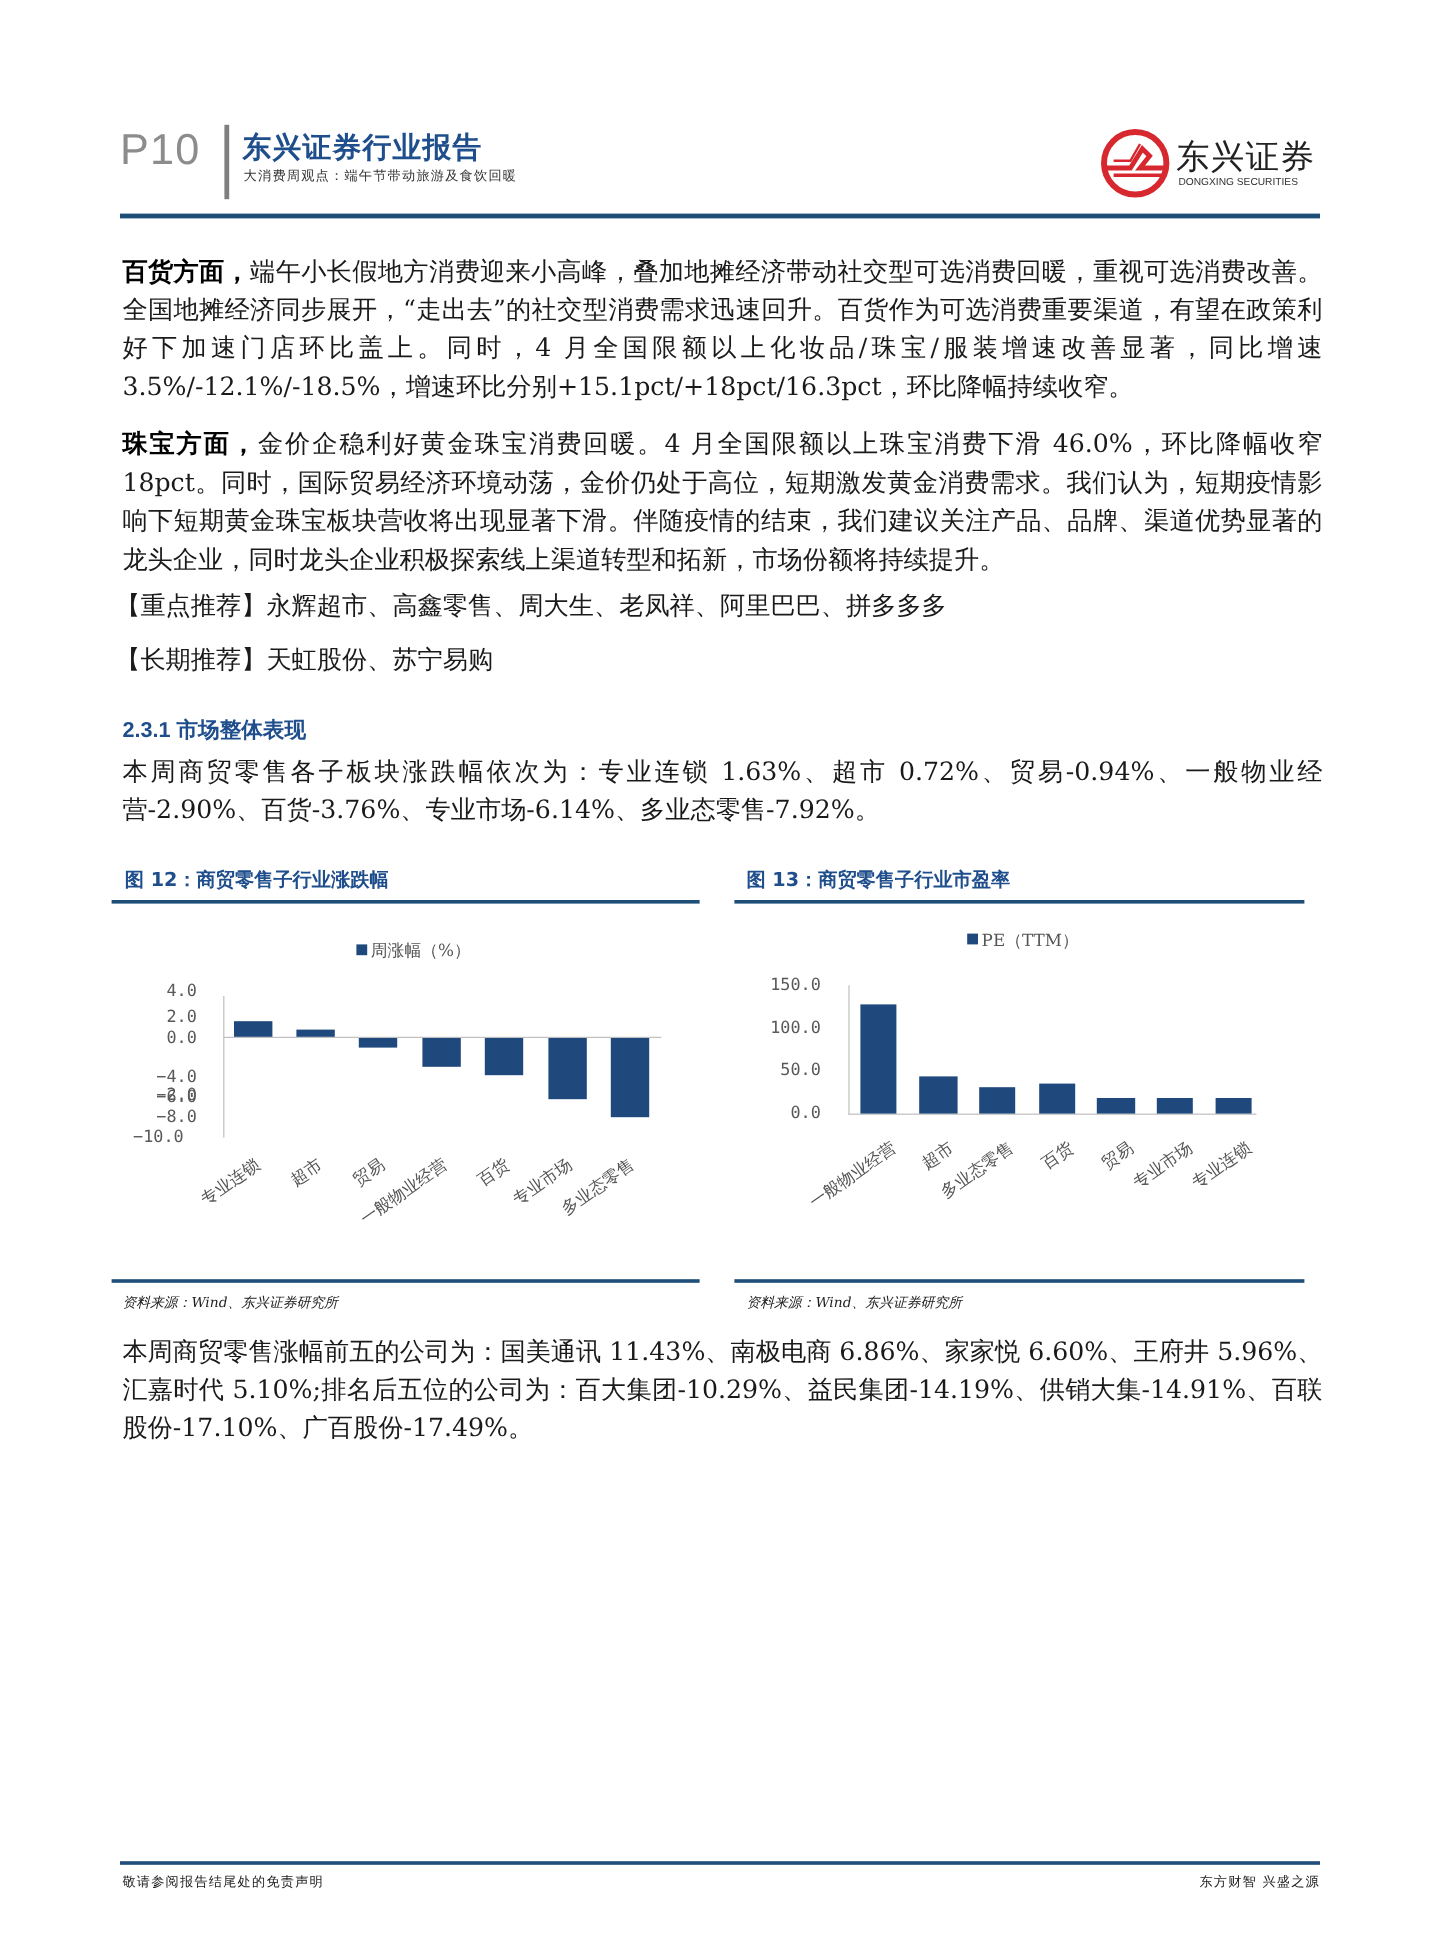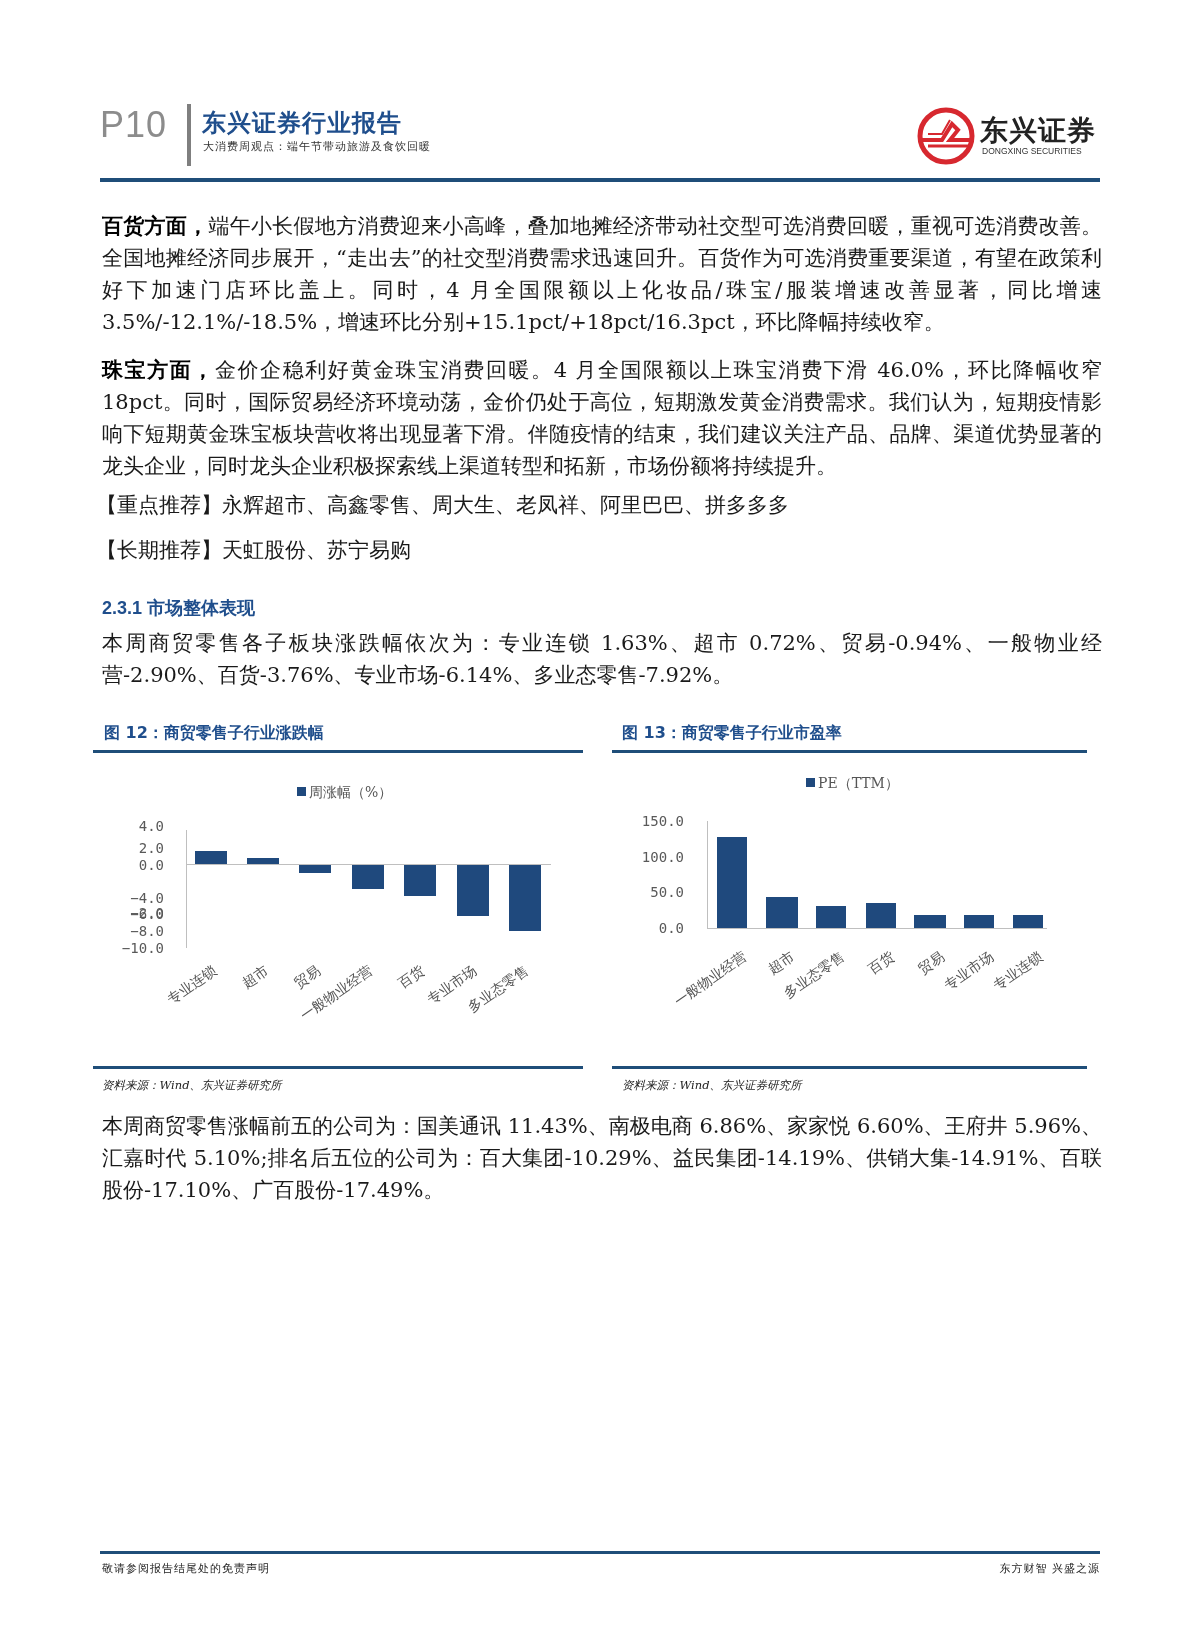--- a/index.html
+++ b/index.html
@@ -9,21 +9,21 @@
   .abs { position: absolute; }
 
   
   .page-num { left: 100px; top: 104px; font-family: "Liberation Sans", sans-serif; font-size: 36px; color: #8c8c8c; letter-spacing: 1px; }
   .hdr-bar { left: 187px; top: 104px; width: 4px; height: 62px; background: #7f7f7f; }
   .hdr-title { left: 202px; top: 107px; font-family: "DejaVu Sans", sans-serif; font-weight: bold; font-size: 24px; color: #1f4e8c; letter-spacing: 1px; }
   .hdr-sub { left: 203px; top: 139px; font-size: 11px; color: #333; letter-spacing: 1px; }
   .hdr-rule { left: 100px; top: 178px; width: 1000px; height: 4px; background: #1f4e79; }
 
   .logo { left: 916px; top: 106px; width: 60px; height: 60px; }
-  .logo-cn { left: 980px; top: 112px; font-family: "DejaVu Sans", sans-serif; font-weight: bold; font-size: 28px; color: #222; letter-spacing: 1px; }
+  .logo-cn { left: 980px; top: 112px; font-family: "DejaVu Sans", sans-serif; font-weight: normal; font-size: 28px; color: #222; letter-spacing: 1px; }
   .logo-en { left: 982px; top: 146px; font-family: "Liberation Sans", sans-serif; font-weight: normal; font-size: 8.5px; color: #333; letter-spacing: 0px; }
 
   
   .para { left: 102px; width: 1000px; font-size: 21px; line-height: 32px; color: #1a1a1a; text-align: justify; }
   .para b { font-weight: bold; color: #000; }
   .section-h { left: 102px; top: 596px; font-family: Liberation Sans, sans-serif; font-weight: bold; font-size: 18px; color: #1f4e8c; }
 
   
   .fig-title { font-family: "DejaVu Sans", sans-serif; font-weight: bold; font-size: 16px; color: #1f4e8c; }
   .fig-rule { height: 3px; background: #1f4e79; }
@@ -83,21 +83,21 @@
   <span class="sw"></span><span>周涨幅（%）</span>
 </div>
 
 <div class="abs tick" style="left:100px; top:819px;">4.0</div>
 <div class="abs tick" style="left:100px; top:841px;">2.0</div>
 <div class="abs tick" style="left:100px; top:858px;">0.0</div>
 <div class="abs tick" style="left:100px; top:906px;">−2.0</div>
 <div class="abs tick" style="left:100px; top:891px;">−4.0</div>
 <div class="abs tick" style="left:100px; top:907px;">−6.0</div>
 <div class="abs tick" style="left:100px; top:924px;">−8.0</div>
-<div class="abs tick" style="left:100px; top:941px;">−10.0</div>
+<div class="abs tick" style="left:100px; top:941px;text-align:center;">−10.0</div>
 
 <div class="abs axis-line" style="left:186px; top:830px; width:1px; height:118px;"></div>
 <div class="abs axis-line" style="left:186px; top:864px; width:365px; height:1px;"></div>
 
 <div class="abs bar" style="left:195px; top:851px; width:32px; height:13px;"></div>
 <div class="abs bar" style="left:247px; top:858px; width:32px; height:6px;"></div>
 <div class="abs bar" style="left:299px; top:865px; width:32px; height:8px;"></div>
 <div class="abs bar" style="left:352px; top:865px; width:32px; height:24px;"></div>
 <div class="abs bar" style="left:404px; top:865px; width:32px; height:31px;"></div>
 <div class="abs bar" style="left:457px; top:865px; width:32px; height:51px;"></div>

